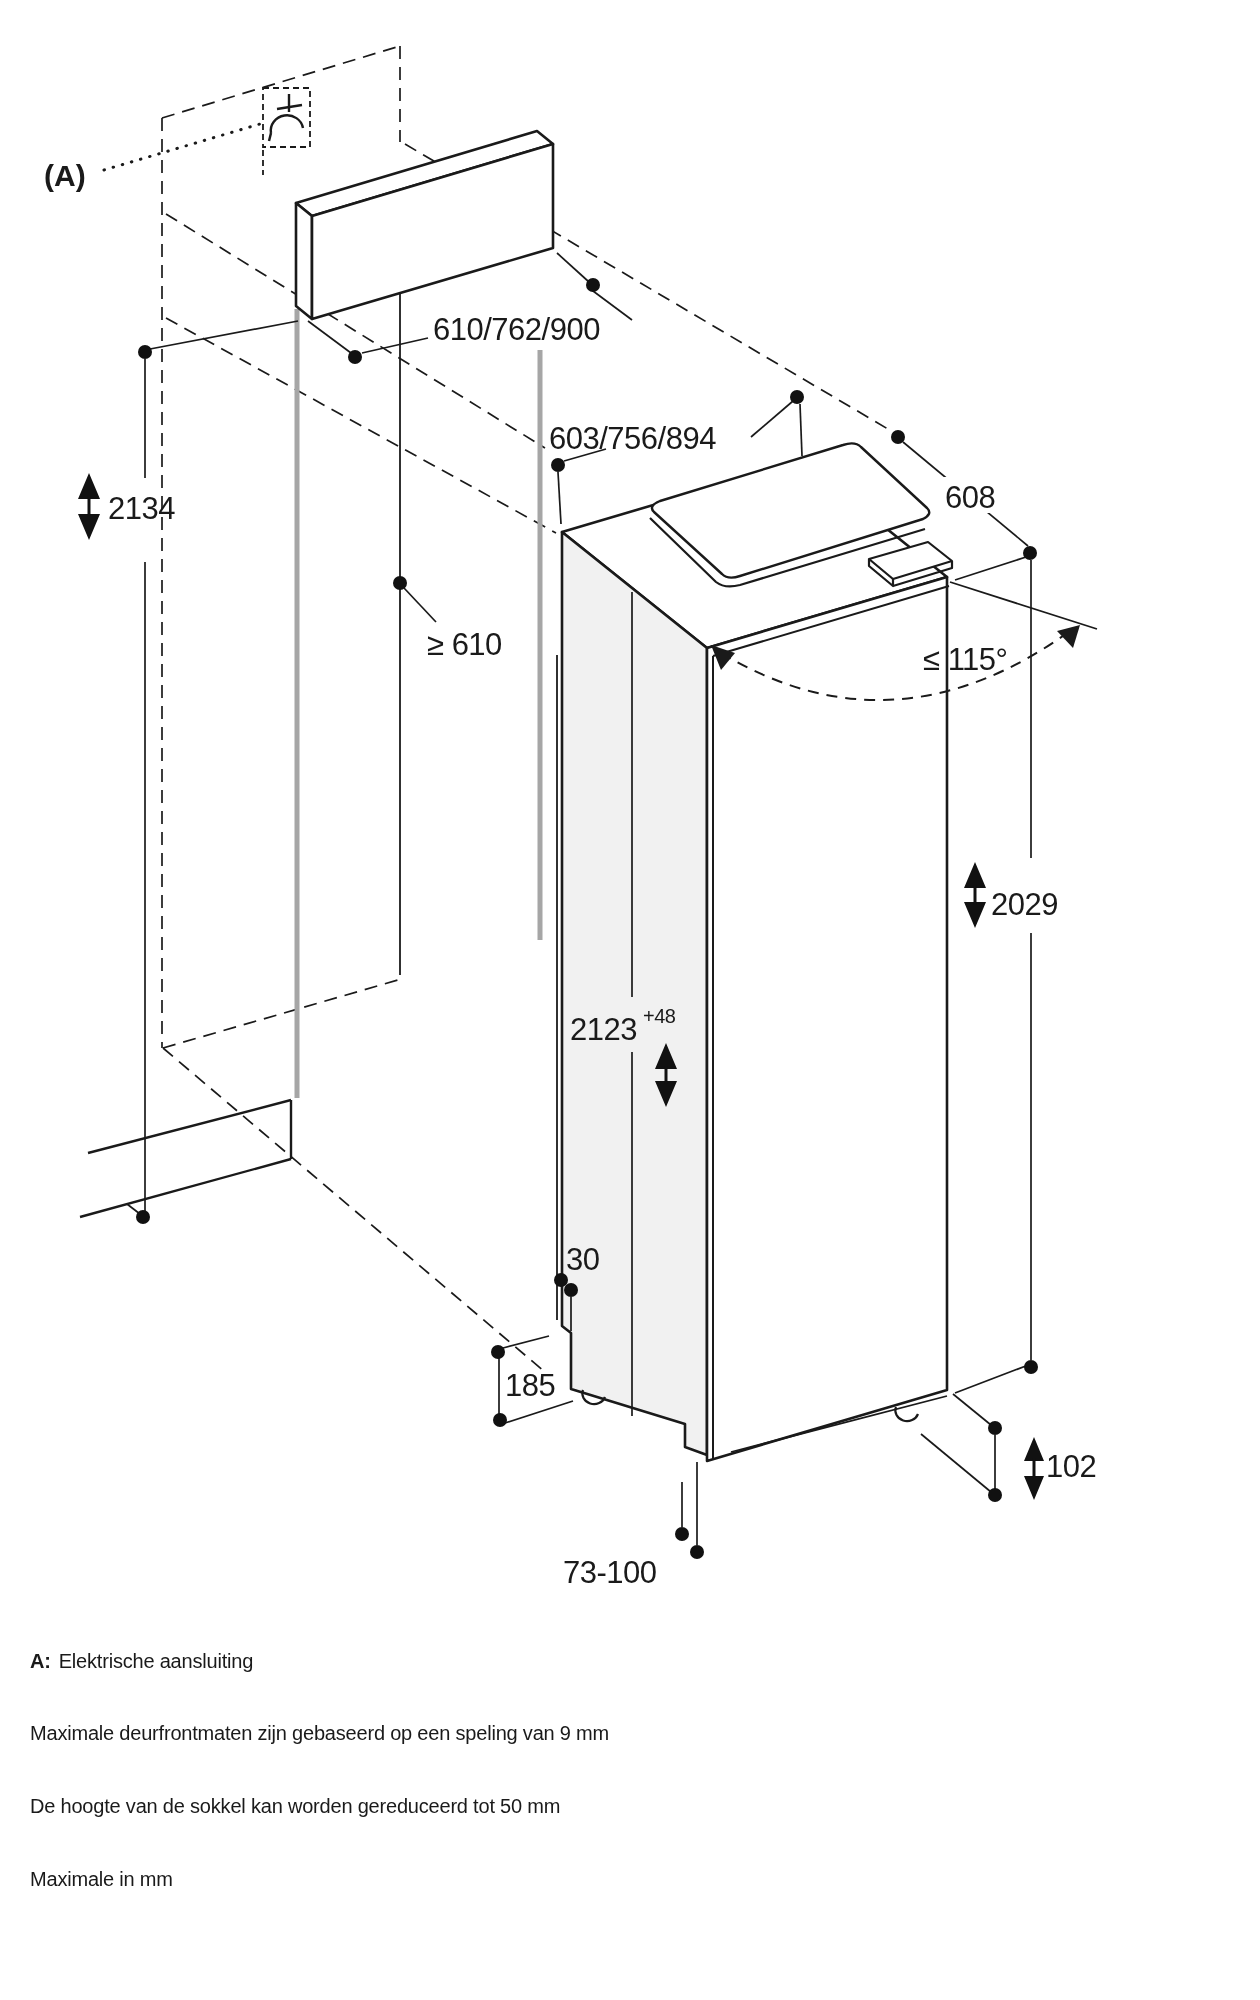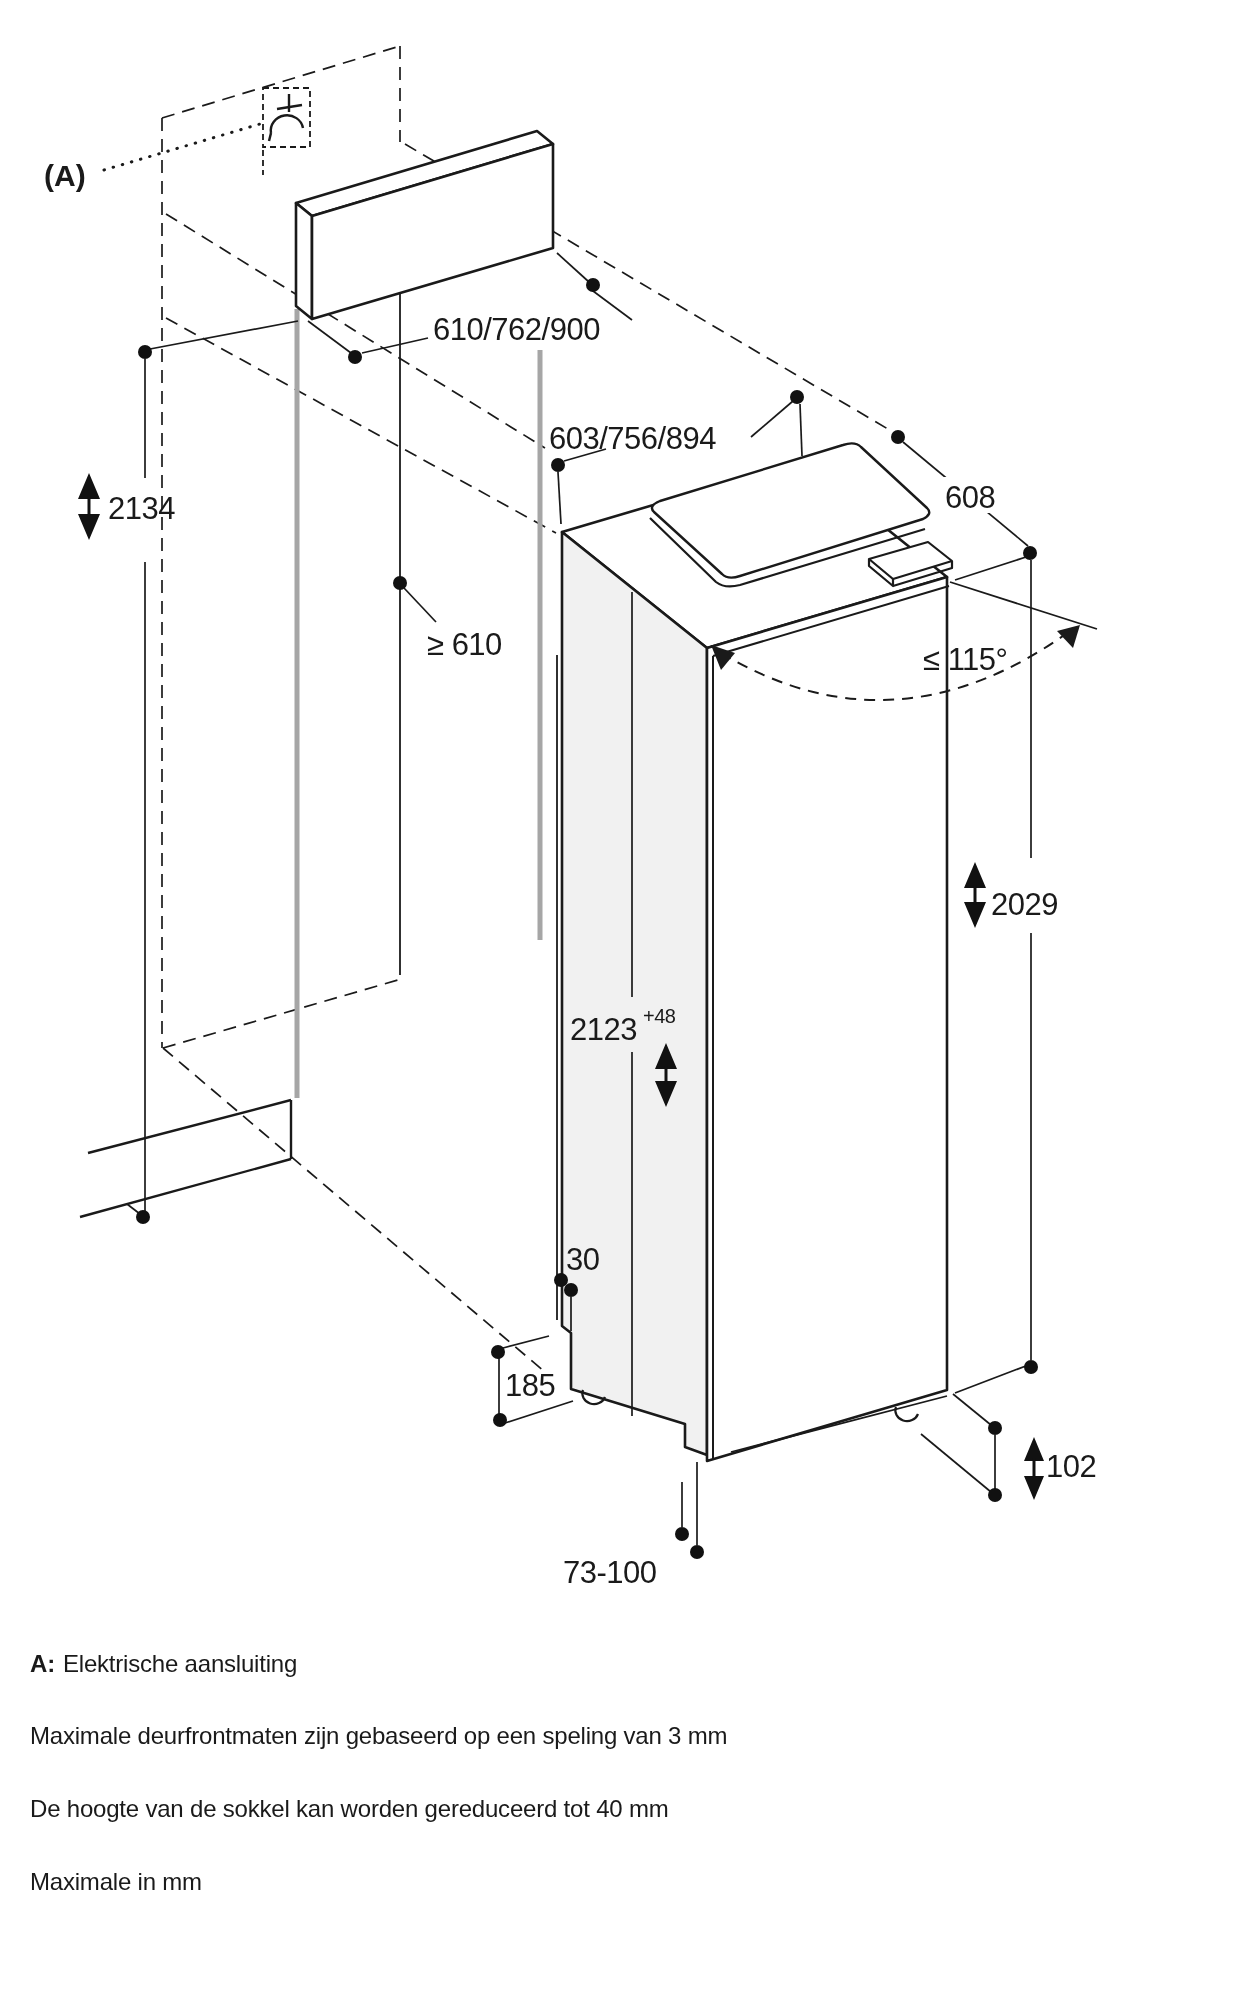--- a/index.html
+++ b/index.html
@@ -4,21 +4,21 @@
 <style>
   html,body{margin:0;padding:0;background:#ffffff;}
   body{font-family:"Liberation Sans", sans-serif;color:#1a1a1a;}
   .page{position:relative;width:1260px;height:2000px;background:#fff;overflow:hidden;}
   svg{display:block;}
   svg text{font-family:"Liberation Sans", sans-serif;fill:#1a1a1a;letter-spacing:-0.5px;}
   .dim{font-size:31px;}
   .dim-sup{font-size:20px;}
   .marker{font-size:30px;font-weight:bold;letter-spacing:0;}
   .notes{position:absolute;left:30px;top:1642px;width:1200px;}
-  .note-line{position:absolute;left:0;white-space:nowrap;font-size:24px;letter-spacing:-0.2px;}
+  .note-line{position:absolute;left:0;white-space:nowrap;font-size:20px;letter-spacing:-0.2px;}
   .note-line b{font-weight:bold;margin-right:8px;}
 </style>
 </head>
 <body>
 
 <div class="page">
 
 <svg viewBox="0 0 1260 1620" width="1260" height="1620">
 
   <g stroke="#1a1a1a" stroke-width="1.7" fill="none" stroke-dasharray="13 8">
@@ -193,18 +193,18 @@
     <text class="dim" x="505" y="1396">185</text>
     <text class="dim" x="563" y="1583">73-100</text>
     <text class="dim" x="1046" y="1477">102</text>
   </g>
 </svg>
 
   <div class="notes">
     <div class="note-line" style="top:8px;">
       <b>A:</b><span>Elektrische aansluiting</span>
     </div>
-    <div class="note-line" style="top:80px;">Maximale deurfrontmaten zijn gebaseerd op een speling van 3 mm</div>
-    <div class="note-line" style="top:153px;">De hoogte van de sokkel kan worden gereduceerd tot 40 mm</div>
+    <div class="note-line" style="top:80px;">Maximale deurfrontmaten zijn gebaseerd op een speling van 9 mm</div>
+    <div class="note-line" style="top:153px;">De hoogte van de sokkel kan worden gereduceerd tot 50 mm</div>
     <div class="note-line" style="top:226px;">Maximale in mm</div>
   </div>
 
 </div>
 
 </body></html>

